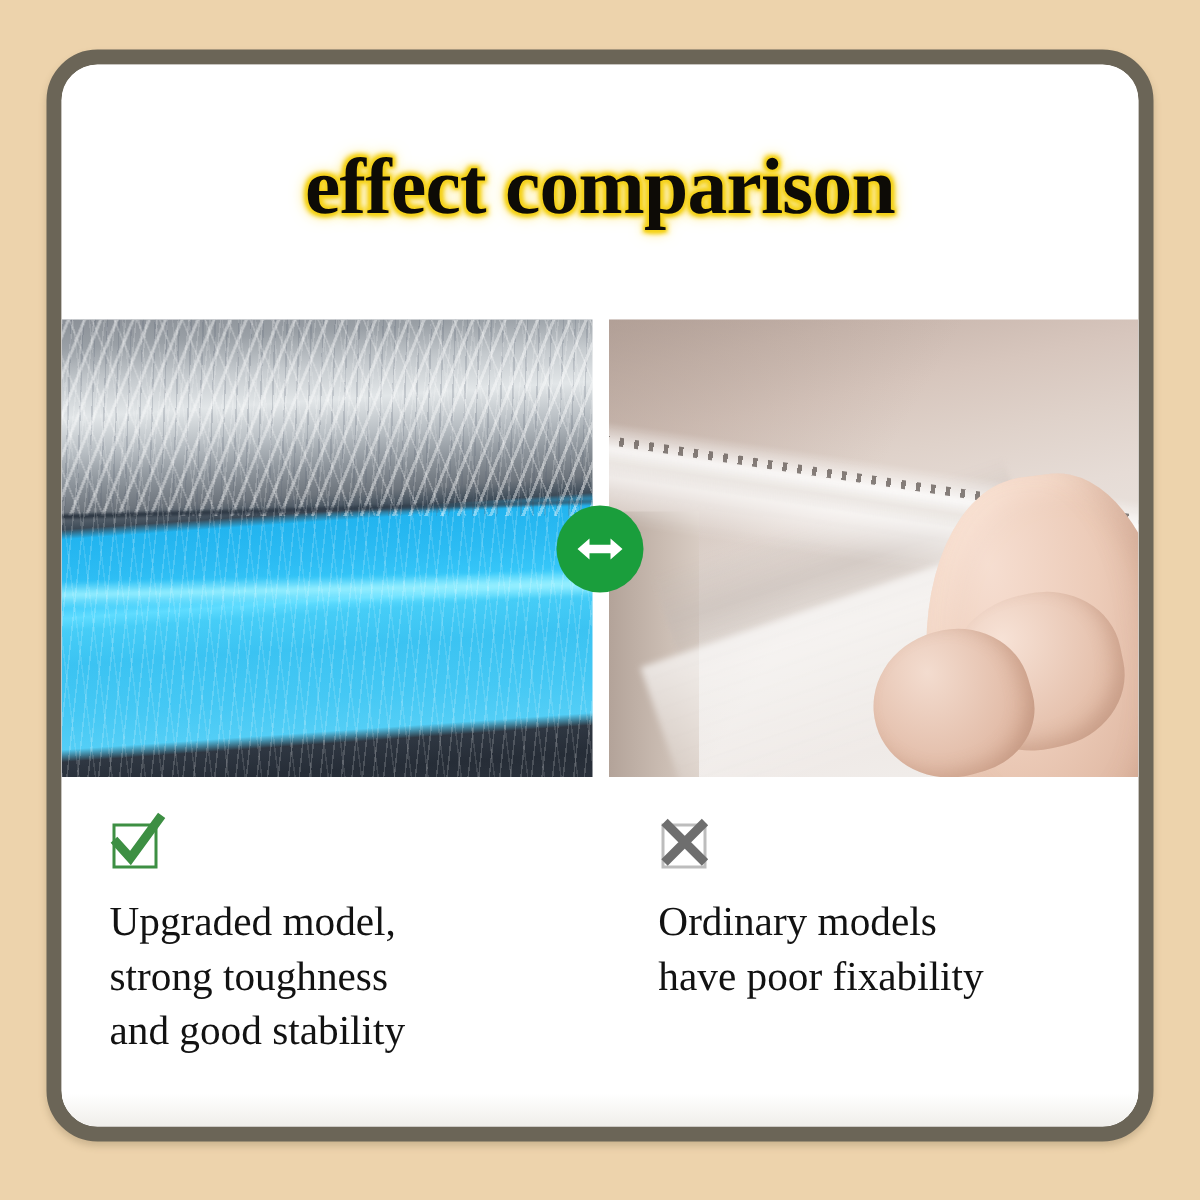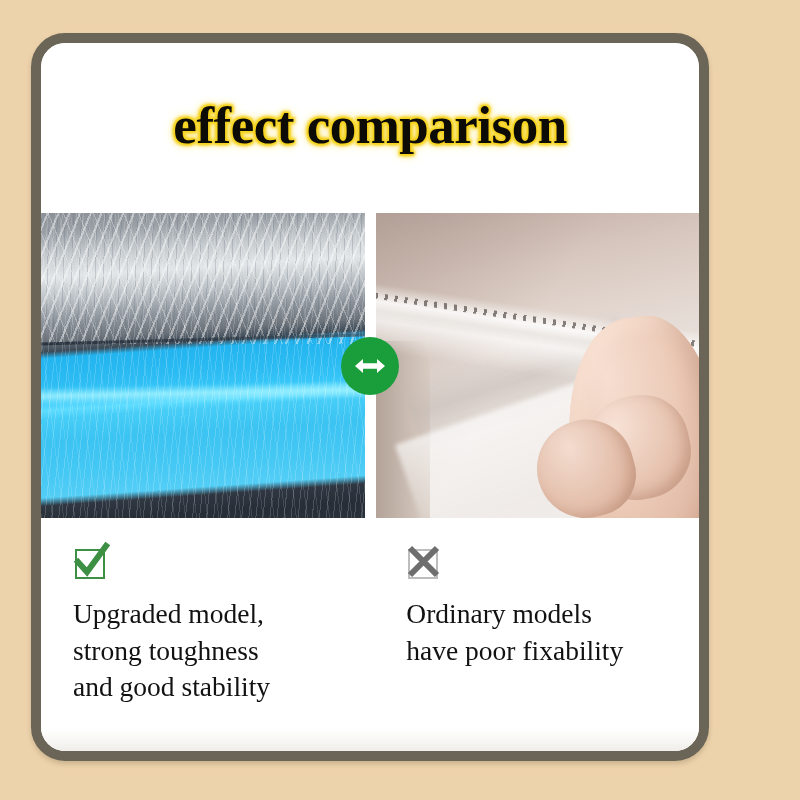--- a/index.html
+++ b/index.html
@@ -18,21 +18,21 @@
     width: 800px;
     height: 800px;
     background: #edd3ac;
   }
 
   
   .card-frame {
     position: absolute;
     left: 31px;
     top: 33px;
-    width: 678px;
+    width: 738px;
     height: 728px;
     border: 10px solid #6b6557;
     border-radius: 34px;
     box-sizing: border-box;
     background: #ffffff;
     box-shadow: 0 3px 5px rgba(120,100,70,0.28);
     overflow: hidden;
   }
   .card-inner {
     position: absolute;

